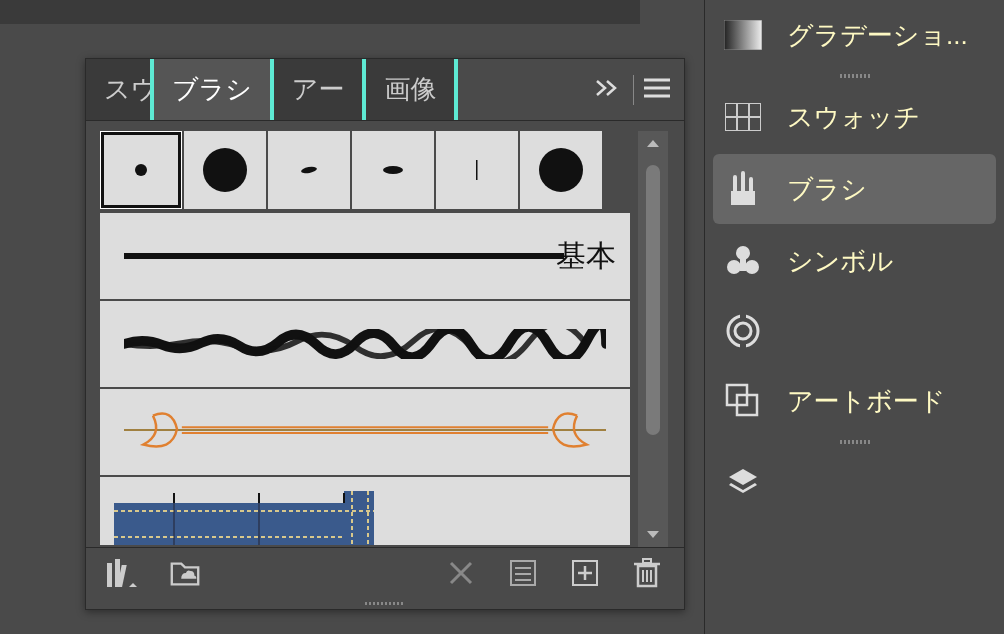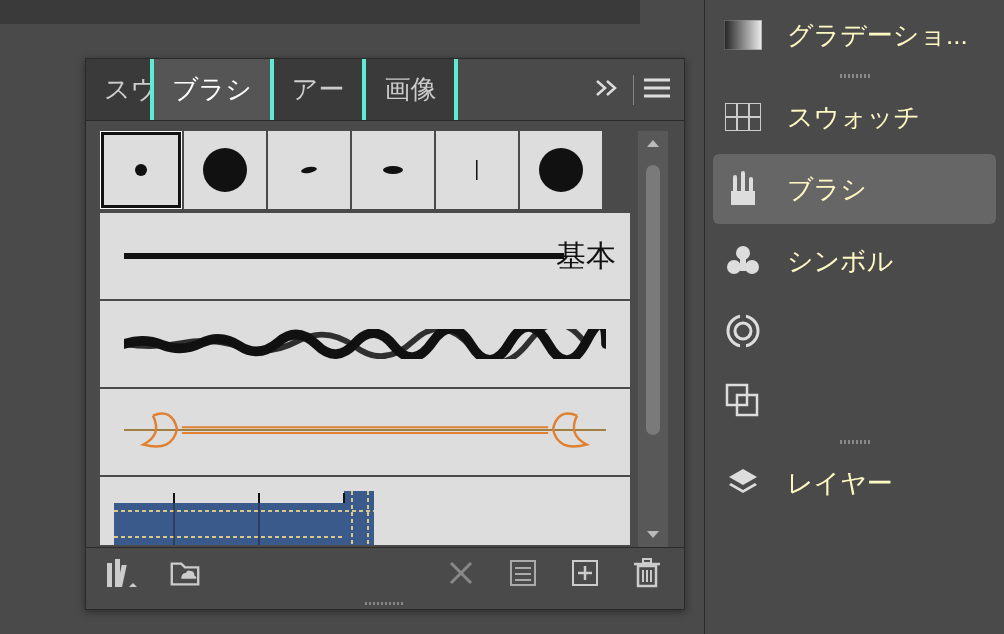--- a/index.html
+++ b/index.html
@@ -447,29 +447,29 @@
     </span>
   </div>
 
   <div class="right-item">
     <span class="icon-wrap">
       <svg width="36" height="36" viewBox="0 0 36 36">
           <rect x="2" y="2" width="20" height="20" fill="none" stroke="#ddd" stroke-width="2.5"></rect>
           <rect x="12" y="12" width="20" height="20" fill="none" stroke="#ddd" stroke-width="2.5"></rect>
         </svg>
     </span>
+    <span>アートボード</span>
   </div>
 
   <div class="drag-handle">
       <span></span>
     </div>
 
   <div class="right-item">
     <span class="icon-wrap">
       <svg width="36" height="36" viewBox="0 0 36 36">
           <path d="M18 4 L32 12 L18 20 L4 12 Z" fill="#ddd"></path>
           <path d="M6 18 L18 25 L30 18 L32 20 L18 28 L4 20 Z" fill="#ddd"></path>
         </svg>
     </span>
-    <span>レイヤー</span>
   </div>
 
 </div>
 
 </body></html>

